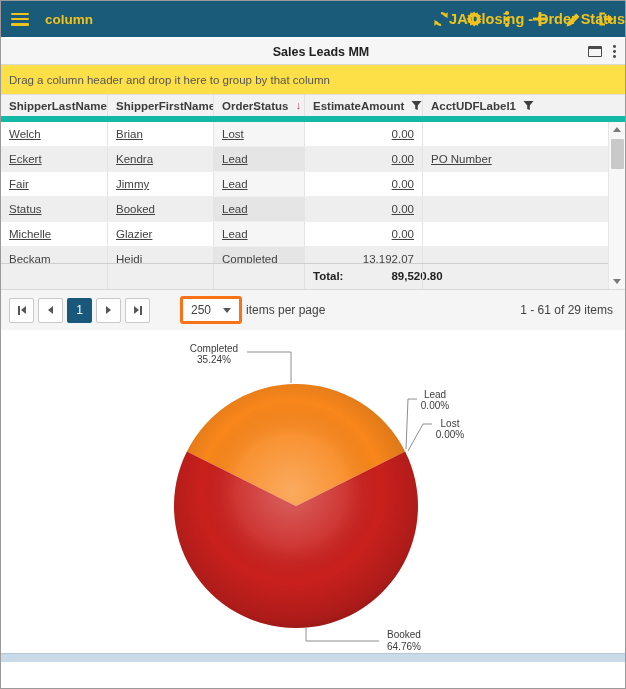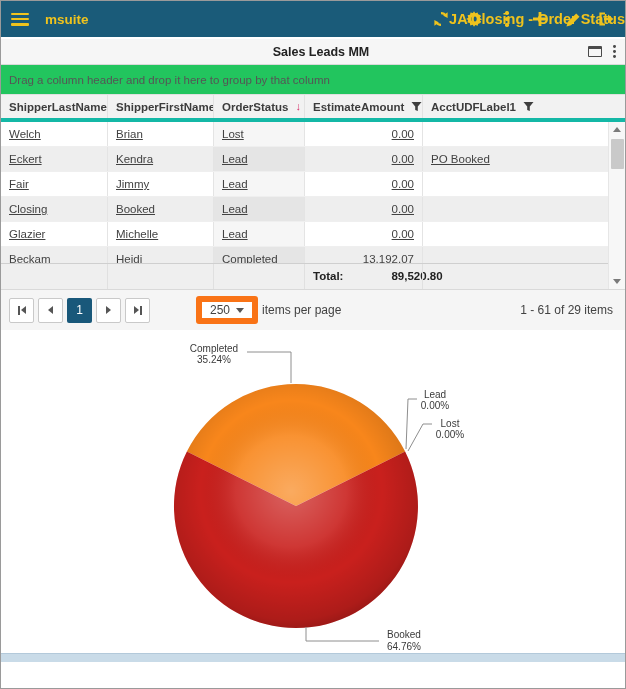--- a/index.html
+++ b/index.html
@@ -24,24 +24,24 @@
   .widget-hdr { position:relative; height:26px; background:#f6f6f6; border-bottom:1px solid #d9d9d9; display:flex; align-items:center; }
   .widget-title { position:absolute; left:16px; right:0; text-align:center; font-weight:bold; font-size:12.5px; color:#222; }
   .widget-hdr-right { margin-left:auto; display:flex; align-items:center; gap:10px; padding-right:8px; z-index:1; }
   .win-icon { width:14px; height:11px; border:1px solid #4a4a4a; border-top:3.5px solid #4a4a4a; border-radius:1px; cursor:pointer; }
   .kebab-gray { display:flex; flex-direction:column; gap:2px; cursor:pointer; padding:1px; }
   .kebab-gray i { width:2.8px; height:2.8px; background:#4a4a4a; border-radius:50%; }
   .chart-type { display:flex; align-items:center; gap:6px; font-size:12px; color:#3e3e3e; cursor:pointer; margin-right:22px; }
   .caret-down { width:0; height:0; border-left:4px solid transparent; border-right:4px solid transparent; border-top:5px solid #555; }
 
   
-  .group-bar { height:30px; background:#22c55e; border-bottom:1px solid #e0e0e0; display:flex; align-items:center; padding:0 8px; font-size:11.5px; color:#555; }
-
-  
-  .grid-hdr { height:27px; background:#f2f2f2; border-bottom:4px solid #14b8a6; display:flex; }
+  .group-bar { height:30px; background:#fde047; border-bottom:1px solid #e0e0e0; display:flex; align-items:center; padding:0 8px; font-size:11.5px; color:#555; }
+
+  
+  .grid-hdr { height:27px; background:#f2f2f2; border-bottom:6px solid #14b8a6; display:flex; }
   .hcell { display:flex; align-items:center; gap:7px; padding:0 8px; font-weight:bold; font-size:11.5px; color:#3c3c3c; border-left:1px solid #e2e2e2; overflow:hidden; white-space:nowrap; }
   .hcell:first-child { border-left:none; }
   .hdr-spacer { flex:1; background:#f2f2f2; }
   .c0 { width:106px; } .c1 { width:106px; } .c2 { width:91px; } .c3 { width:118px; } .c4 { width:188px; }
   .sort-arrow { color:#d6336c; font-size:11px; font-weight:bold; line-height:1; }
   .funnel { flex:0 0 auto; cursor:pointer; }
 
   .grid-content { position:relative; }
   .grid-body { height:141px; overflow:hidden; background:#fff; }
   .grid-row { display:flex; height:25px; background:#fff; border-bottom:1px solid #efefef; cursor:pointer; }
@@ -63,21 +63,21 @@
   .vs-down { margin-top:auto; border-left:4px solid transparent; border-right:4px solid transparent; border-top:5px solid #7a7a7a; }
   .vs-thumb { width:13px; height:30px; background:#c9c9c9; border-radius:1px; margin-top:2px; cursor:grab; }
 
   
   .pager { height:41px; background:#f5f5f5; border-top:1px solid #d9d9d9; display:flex; align-items:center; padding:0 8px; gap:4px; font-size:12px; }
   .pg-btn { width:25px; height:25px; border:1px solid #c9c9c9; border-radius:2px; background:#fff; display:flex; align-items:center; justify-content:center; gap:1px; cursor:pointer; }
   .pg-current { width:25px; height:25px; border-radius:2px; background:#19587a; color:#fff; display:flex; align-items:center; justify-content:center; font-size:12px; cursor:default; }
   .tri-l { width:0; height:0; border-top:4px solid transparent; border-bottom:4px solid transparent; border-right:5px solid #555; }
   .tri-r { width:0; height:0; border-top:4px solid transparent; border-bottom:4px solid transparent; border-left:5px solid #555; }
   .seek-bar { width:2px; height:9px; background:#555; }
-  .page-size { margin-left:42px; width:62px; height:28px; border:6px solid #f97316; border-radius:3px; background:#fff; display:flex; align-items:center; justify-content:space-between; padding:0 8px; cursor:pointer; }
+  .page-size { margin-left:26px; width:62px; height:28px; border:3px solid #f97316; border-radius:3px; background:#fff; display:flex; align-items:center; justify-content:space-between; padding:0 8px; cursor:pointer; }
   .pg-info { margin-left:auto; font-size:12px; color:#424242; padding-right:4px; }
 
   
   .chart-hdr { height:28px; }
   .chart-area { position:relative; height:323px; background:#fff; }
   .chart-area svg { display:block; }
   .pie-label { font-size:10px; fill:#3a3a3a; }
 
   .bottom-strip { height:9px; background:#c9dbe8; border-top:1px solid #b3c9da; }
 </style>
@@ -85,21 +85,21 @@
 <body>
 
 <div class="page">
 
   <div class="appbar">
     <div class="hamburger">
         <span></span>
         <span></span>
         <span></span>
       </div>
-    <div class="brand">msuite</div>
+    <div class="brand">column</div>
     <div class="app-title">JA Closing - Order Status</div>
     <div class="appbar-icons">
       <div class="abicon">
         <svg width="18" height="18" viewBox="0 0 18 18">
           <path d="M9 3.2a5.8 5.8 0 0 1 5 2.8" fill="none" stroke="#efc31d" stroke-width="2.3"></path>
           <polygon points="15.6,2.2 15.6,8 11.2,5.4" fill="#efc31d"></polygon>
           <path d="M9 14.8a5.8 5.8 0 0 1-5-2.8" fill="none" stroke="#efc31d" stroke-width="2.3"></path>
           <polygon points="2.4,15.8 2.4,10 6.8,12.6" fill="#efc31d"></polygon>
         </svg>
       </div>
@@ -189,39 +189,39 @@
             <div class="grid-cell c1">Brian</div>
             <div class="grid-cell c2">Lost</div>
             <div class="grid-cell c3">0.00</div>
             <div class="grid-cell c4"></div>
           </div>
           <div class="grid-row alt">
             <div class="grid-cell c0">Eckert</div>
             <div class="grid-cell c1">Kendra</div>
             <div class="grid-cell c2">Lead</div>
             <div class="grid-cell c3">0.00</div>
-            <div class="grid-cell c4">PO Booked</div>
+            <div class="grid-cell c4">PO Number</div>
           </div>
           <div class="grid-row">
             <div class="grid-cell c0">Fair</div>
             <div class="grid-cell c1">Jimmy</div>
             <div class="grid-cell c2">Lead</div>
             <div class="grid-cell c3">0.00</div>
             <div class="grid-cell c4"></div>
           </div>
           <div class="grid-row alt">
-            <div class="grid-cell c0">Closing</div>
+            <div class="grid-cell c0">Status</div>
             <div class="grid-cell c1">Booked</div>
             <div class="grid-cell c2">Lead</div>
             <div class="grid-cell c3">0.00</div>
             <div class="grid-cell c4"></div>
           </div>
           <div class="grid-row">
+            <div class="grid-cell c1">Michelle</div>
             <div class="grid-cell c0">Glazier</div>
-            <div class="grid-cell c1">Michelle</div>
             <div class="grid-cell c2">Lead</div>
             <div class="grid-cell c3">0.00</div>
             <div class="grid-cell c4"></div>
           </div>
           <div class="grid-row alt">
             <div class="grid-cell c0">Beckam</div>
             <div class="grid-cell c1">Heidi</div>
             <div class="grid-cell c2">Completed</div>
             <div class="grid-cell c3">13,192.07</div>
             <div class="grid-cell c4"></div>

